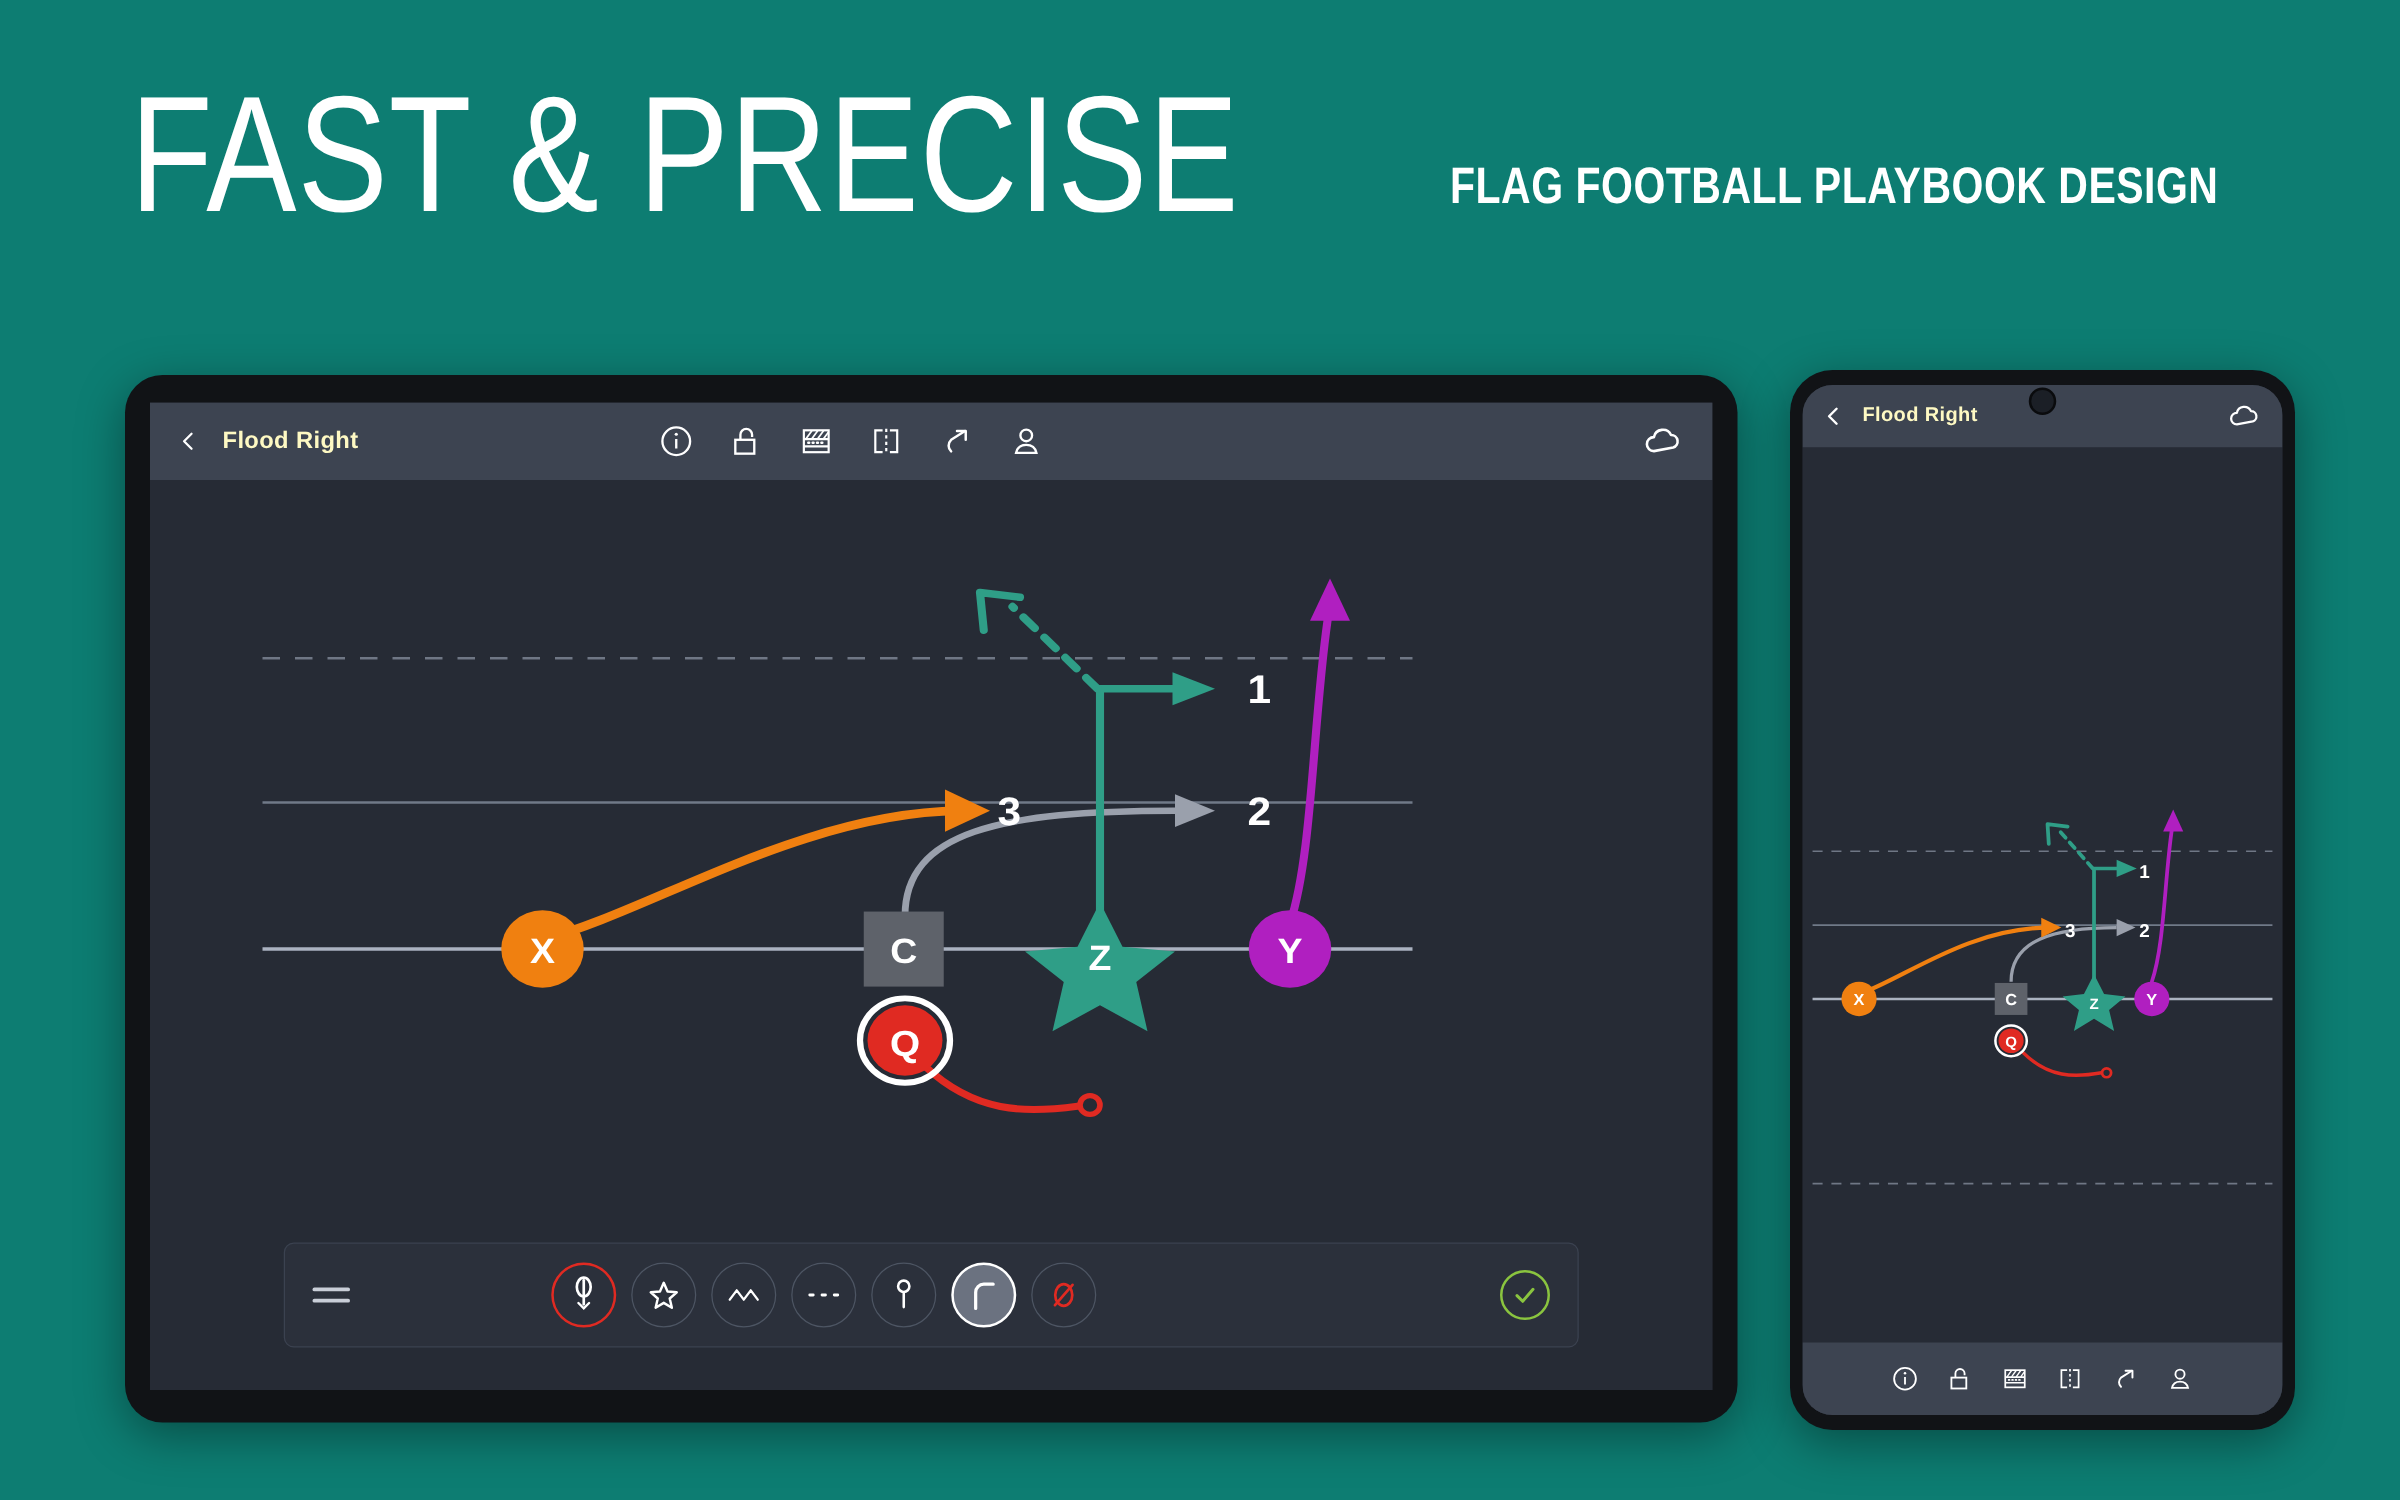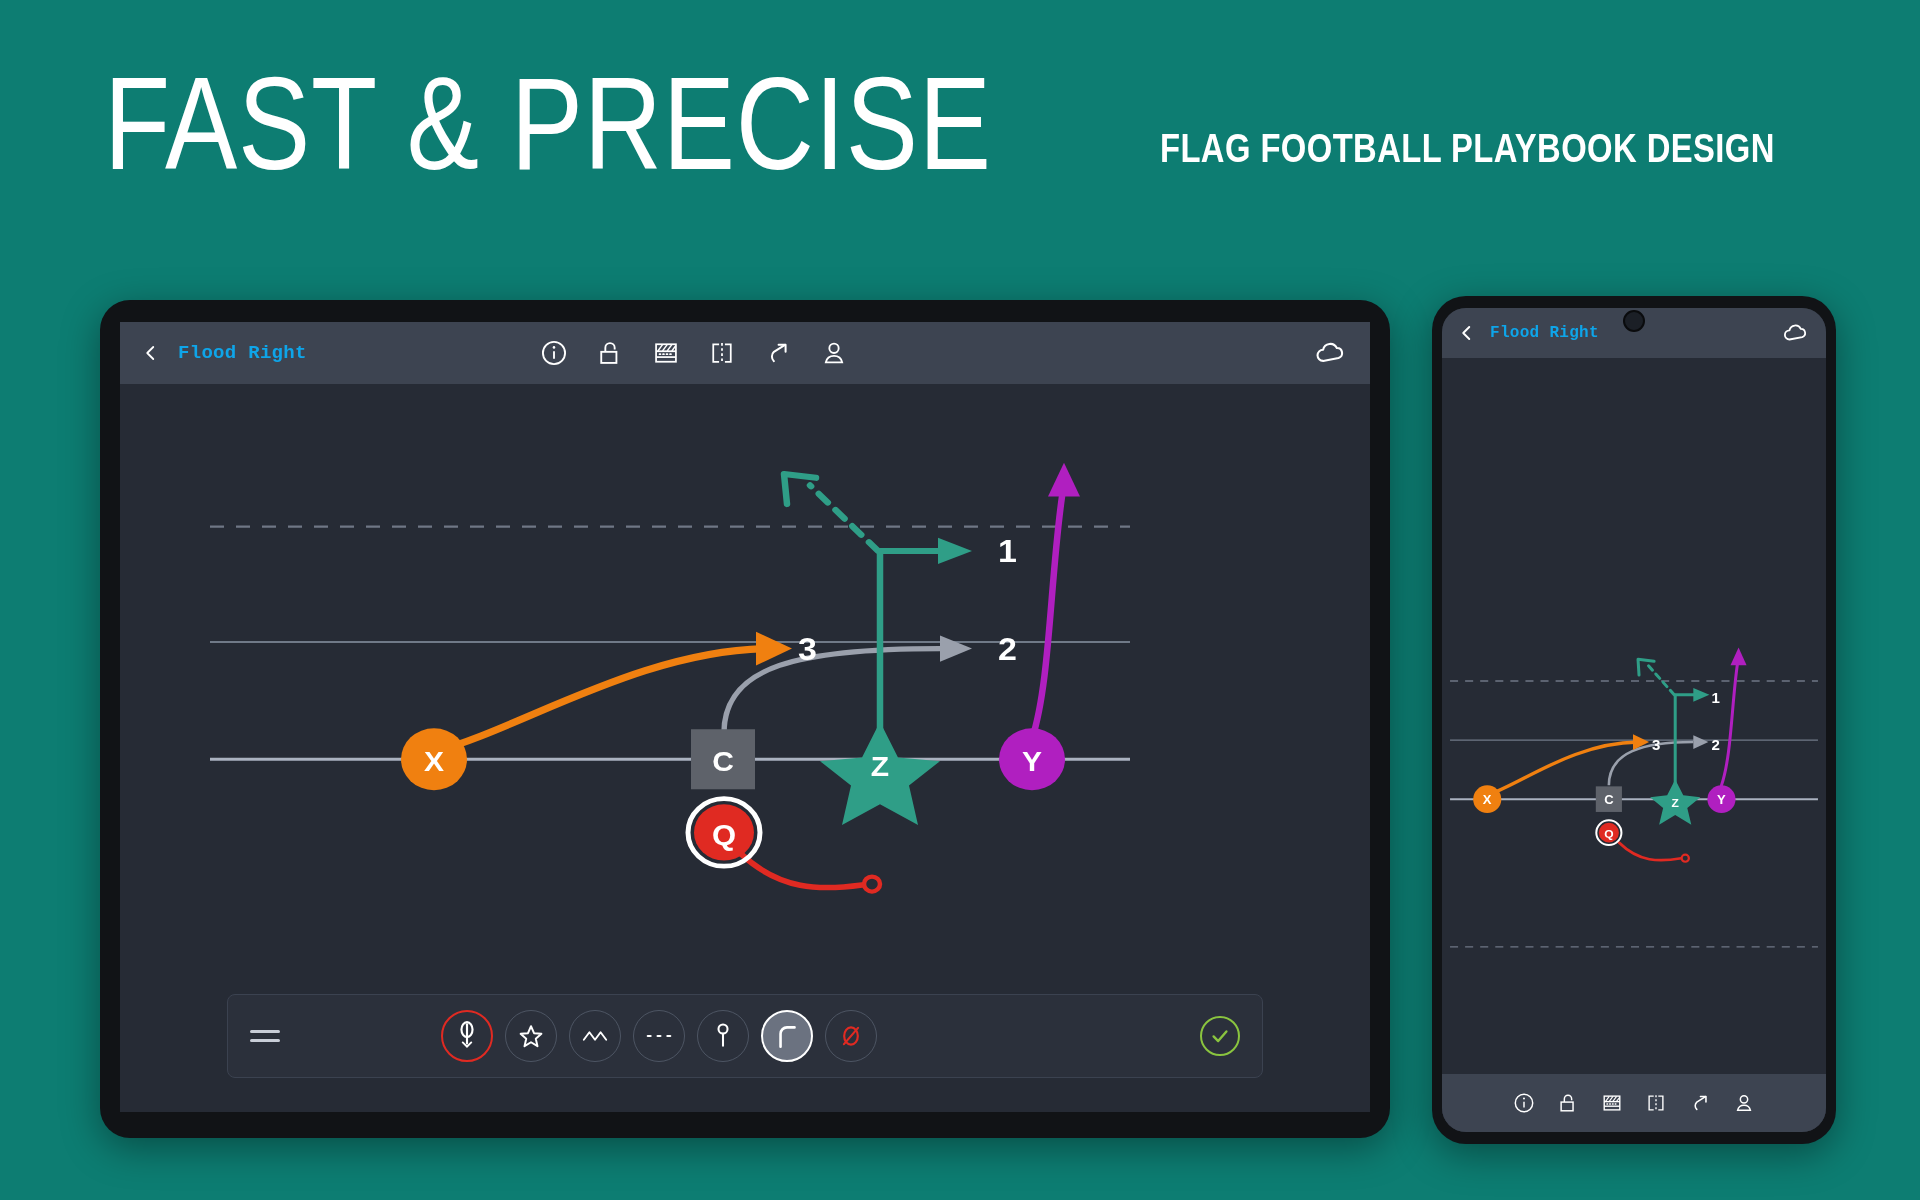--- a/index.html
+++ b/index.html
@@ -69,22 +69,22 @@
     position: absolute; left: 0; right: 0; top: 0;
     height: 62px;
     background: #3d4451;
     display: flex; align-items: center;
     padding: 0 22px;
   }
   .appbar.phone-bar { height: 50px; padding: 0 16px; }
   .back-chevron { width: 18px; height: 18px; flex: none; }
   .appbar-title {
     margin-left: 18px;
-    color: #0ea5e9; font-size: 19px; font-weight: 700;
-    font-family: Liberation Mono, monospace;
+    color: #fef9c3; font-size: 19px; font-weight: 700;
+    font-family: Liberation Sans, sans-serif;
     letter-spacing: 0.3px; white-space: nowrap;
   }
   .phone-bar .appbar-title { font-size: 16px; margin-left: 14px; }
   .appbar-tools {
     margin: 0 auto; display: flex; align-items: center; gap: 28px;
   }
   .appbar-cloud { margin-left: auto; }
   .tool-svg { display: block; }
 
   

